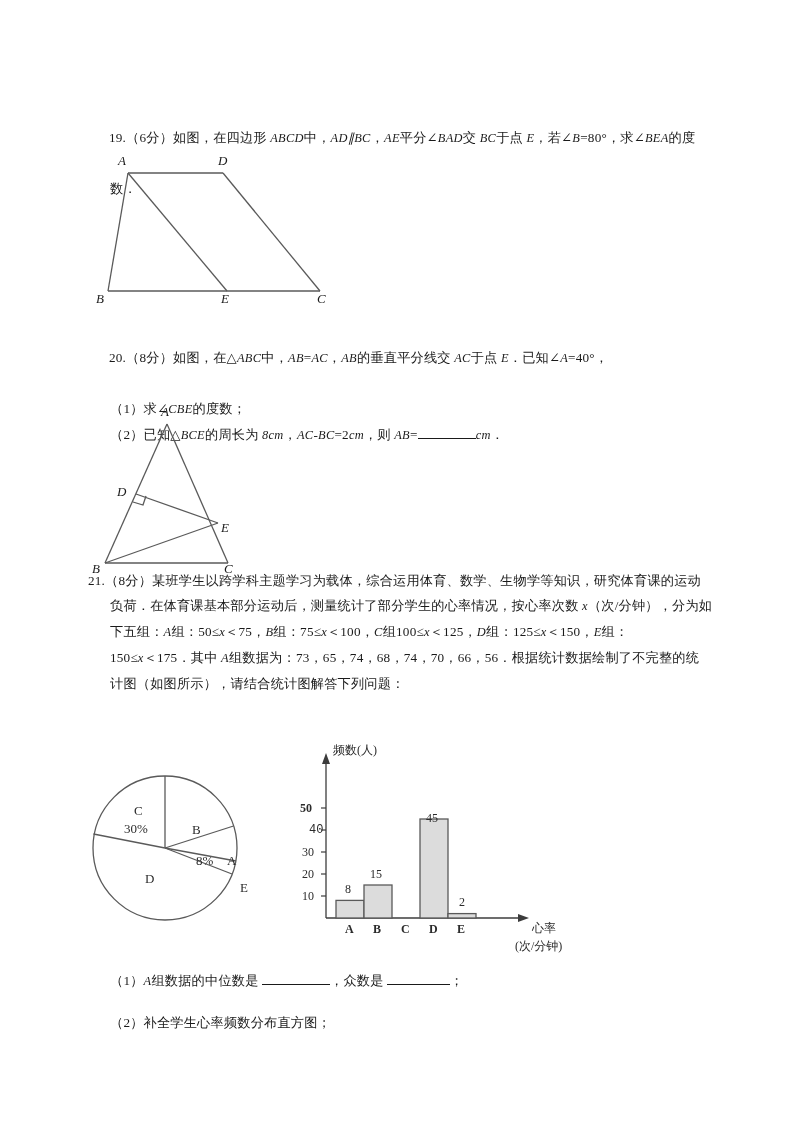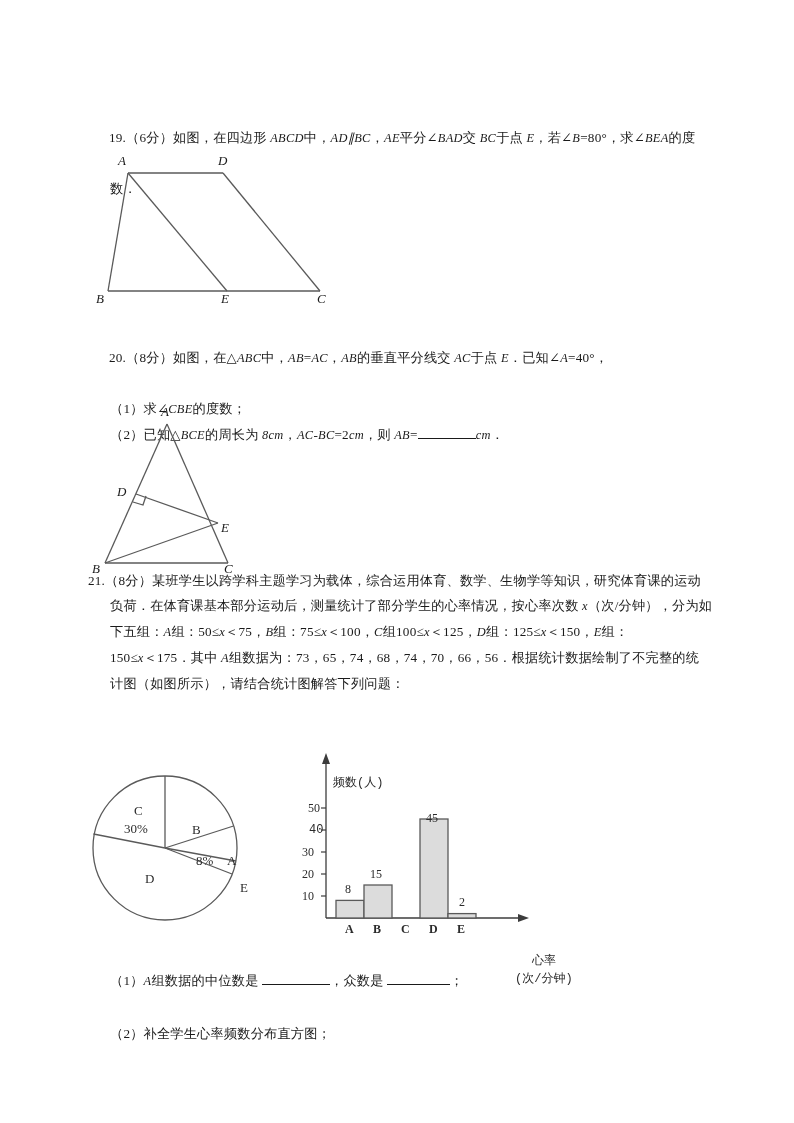--- a/index.html
+++ b/index.html
@@ -58,25 +58,24 @@
     color: #1a1a1a;
   }
   .chartlabel {
     position: absolute;
     font-family: "Liberation Serif", serif;
     font-size: 12px;
     color: #2b2b2b;
   }
   .cnlabel {
     position: absolute;
-    font-family: Liberation Mono, monospace;
+    font-family: Liberation Serif, serif;
     font-size: 12px;
     color: #2b2b2b;
     white-space: nowrap;
-    margin-top: 32px;
   }
   .pielabel {
     position: absolute;
     font-family: "Liberation Serif", serif;
     font-size: 13px;
     color: #2b2b2b;
     white-space: nowrap;
     text-align: center;
   }
   svg { display: block; overflow: visible; }
@@ -185,37 +184,37 @@
       <rect x="36" y="158.4" width="28" height="17.6" fill="#dcdcdc" stroke="#5a5a5a" stroke-width="1.3"></rect>
       <rect x="64" y="143" width="28" height="33" fill="#dcdcdc" stroke="#5a5a5a" stroke-width="1.3"></rect>
       <rect x="120" y="77" width="28" height="99" fill="#dcdcdc" stroke="#5a5a5a" stroke-width="1.3"></rect>
       <rect x="148" y="171.6" width="28" height="4.4" fill="#dcdcdc" stroke="#5a5a5a" stroke-width="1.3"></rect>
     </svg>
 
     <div class="chartlabel" style="left:2px; top:147px;">10</div>
     <div class="chartlabel" style="left:2px; top:125px;">20</div>
     <div class="chartlabel" style="left:2px; top:103px;">30</div>
     <div class="chartlabel" style="left:9px; top:81px;font-family:Liberation Mono, monospace;">40</div>
-    <div class="chartlabel" style="left:8px; top:59px;">50</div>
+    <div class="chartlabel" style="left:0; top:59px;font-weight:bold;">50</div>
 
     <div class="cnlabel" style="left:33px; top:0px;">频数(人)</div>
 
     <div class="chartlabel" style="left:45px; top:140px;">8</div>
     <div class="chartlabel" style="left:70px; top:125px;">15</div>
     <div class="chartlabel" style="left:126px; top:69px;">45</div>
     <div class="chartlabel" style="left:159px; top:153px;">2</div>
 
     <div class="chartlabel" style="left:45px; top:180px; font-weight:bold;">A</div>
     <div class="chartlabel" style="left:73px; top:180px; font-weight:bold;">B</div>
     <div class="chartlabel" style="left:101px; top:180px; font-weight:bold;">C</div>
     <div class="chartlabel" style="left:129px; top:180px; font-weight:bold;">D</div>
     <div class="chartlabel" style="left:157px; top:180px; font-weight:bold;">E</div>
 
     <div class="cnlabel" style="left:232px; top:178px;">心率</div>
     <div class="cnlabel" style="left:215px; top:196px;">(次/分钟)</div>
   </div>
 
   <div class="qblock" style="left:110px; top:968px; width:600px;">
     <div class="qline"><span>（1）</span><span class="it">A</span><span>组数据的中位数是 </span><span class="blank" style="width:68px;"></span><span>，众数是 </span><span class="blank" style="width:63px;"></span><span>；</span></div>
-    <div class="qline" style="margin-top:27px;">（2）补全学生心率频数分布直方图；</div>
+    <div class="qline" style="margin-top:16px;">（2）补全学生心率频数分布直方图；</div>
   </div>
 
 </div>
 
 </body></html>

